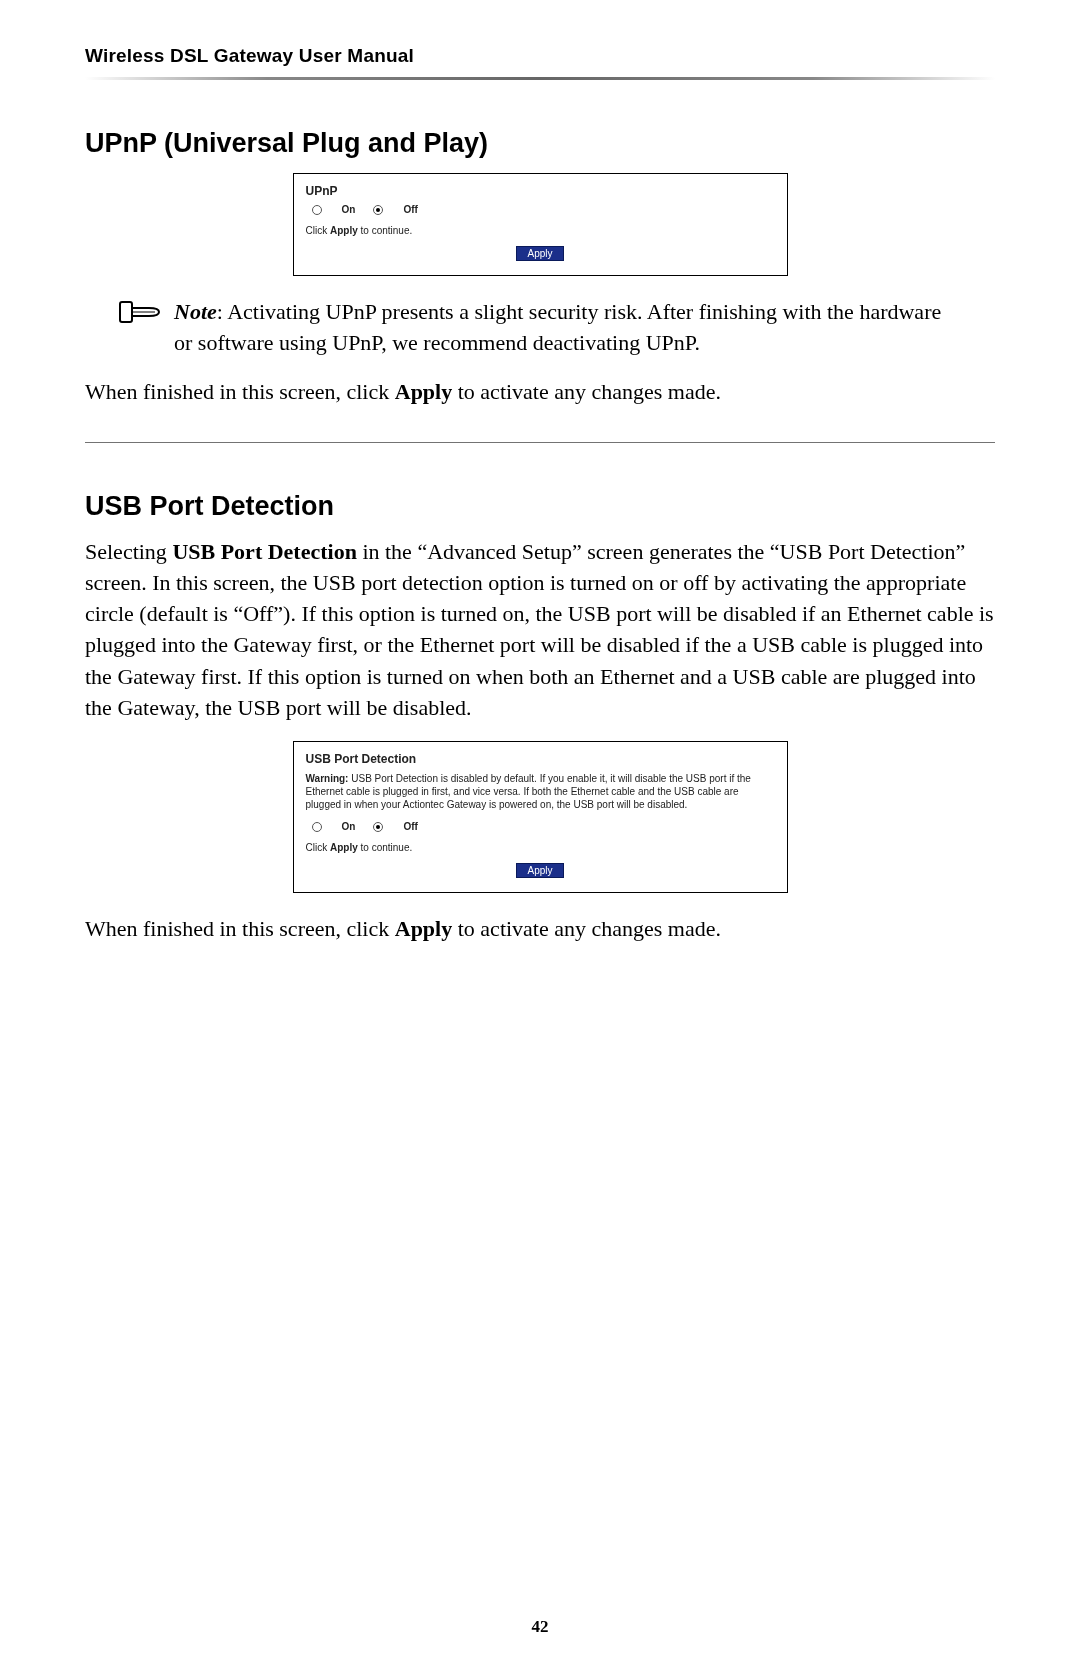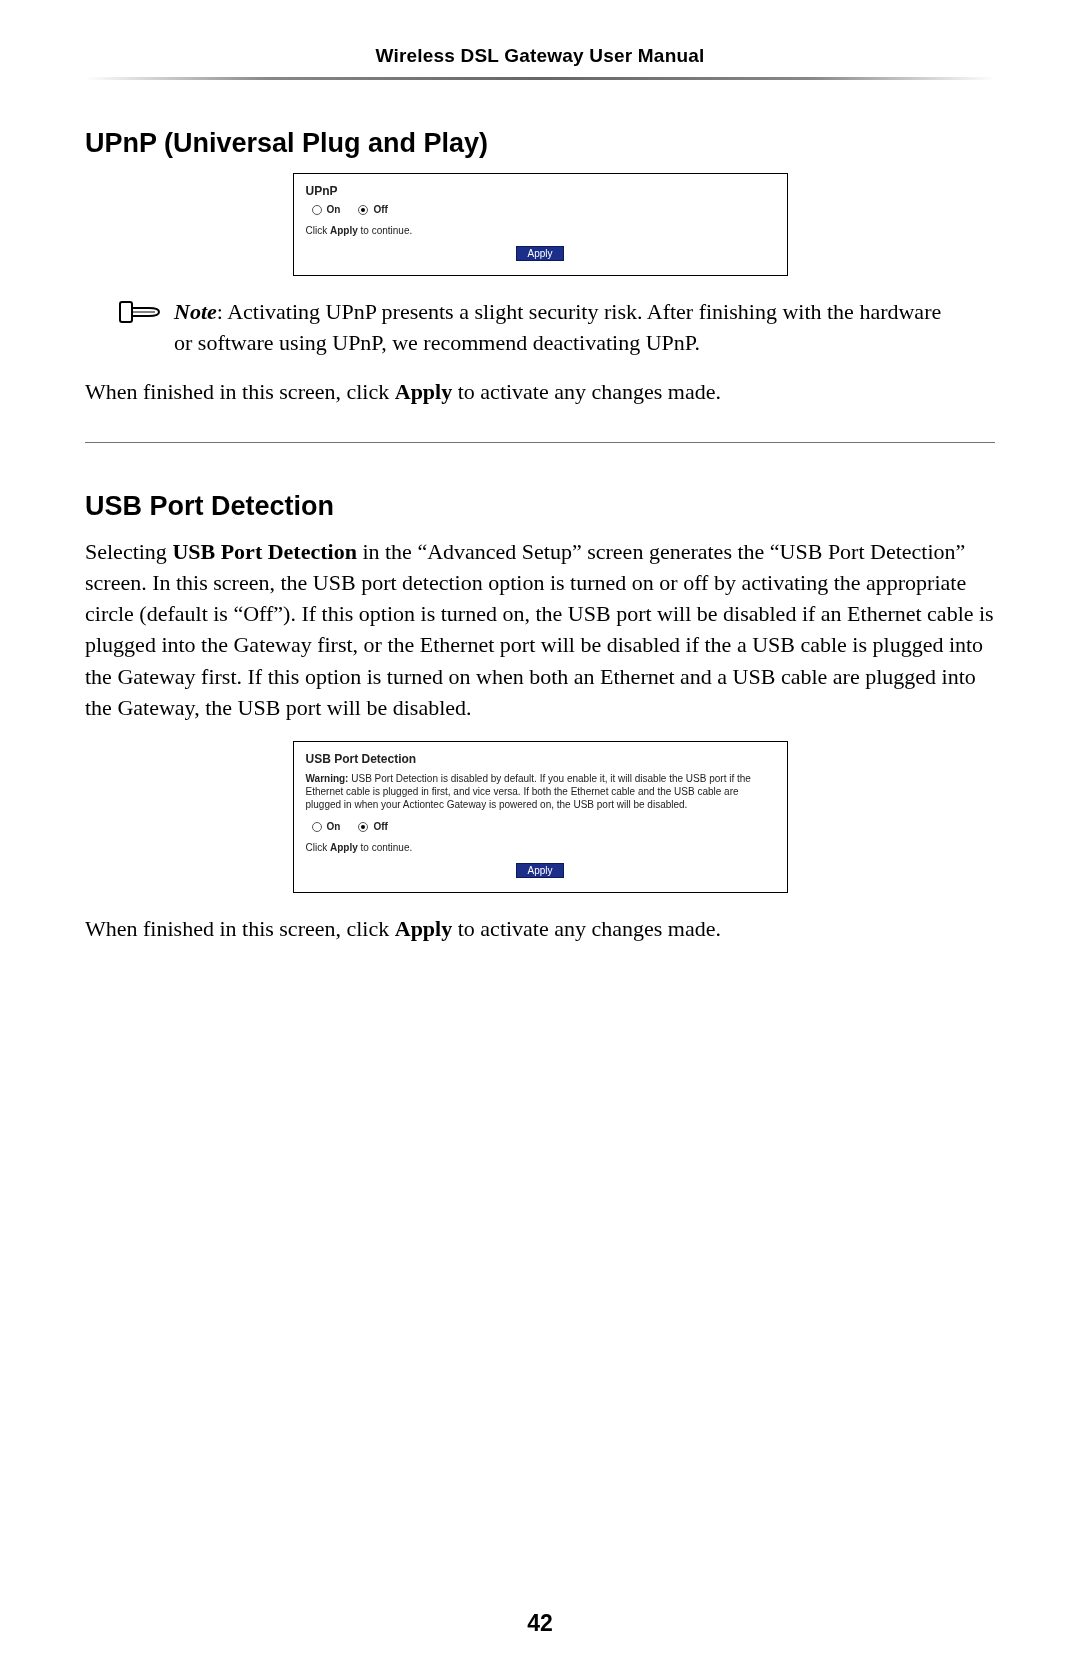--- a/index.html
+++ b/index.html
@@ -11,21 +11,20 @@
     color: #000;
     position: relative;
   }
   .page {
     padding: 45px 85px 0 85px;
   }
   .header-title {
     font-family: Arial, Helvetica, sans-serif;
     font-weight: bold;
     font-size: 19px;
-    text-align: center;
     letter-spacing: 0.2px;
   }
   .header-rule {
     margin-top: 10px;
     height: 3px;
     background: linear-gradient(to right, #fff 0%, #888 20%, #666 50%, #888 80%, #fff 100%);
   }
   .section {
     margin-top: 38px;
   }
@@ -66,21 +65,21 @@
   .ss-warning .w { font-weight: bold; }
   .ss-radios {
     margin: 6px 0 10px 6px;
     display: flex;
     align-items: center;
     gap: 18px;
   }
   .ss-radio {
     display: inline-flex;
     align-items: center;
-    gap: 5px;
+    gap: 20px;
   }
   .radio-circle {
     width: 10px; height: 10px;
     border: 1px solid #555;
     border-radius: 50%;
     display: inline-flex;
     align-items: center;
     justify-content: center;
     background: #fff;
   }
@@ -122,23 +121,23 @@
     border-top: 1px solid #000;
     margin: 34px 0 20px 0;
     opacity: 0.55;
   }
   .page-number {
     position: absolute;
     bottom: 32px;
     width: 100%;
     left: 0;
     text-align: center;
-    font-family: Liberation Sans, sans-serif;
-    font-weight: bold;
-    font-size: 23px;
+    font-family: Liberation Serif, serif;
+    font-weight: bold;
+    font-size: 17px;
   }
 </style>
 </head>
 <body>
 
 <div class="page">
 
   <div class="header-title">Wireless DSL Gateway User Manual</div>
   <div class="header-rule"></div>
 

